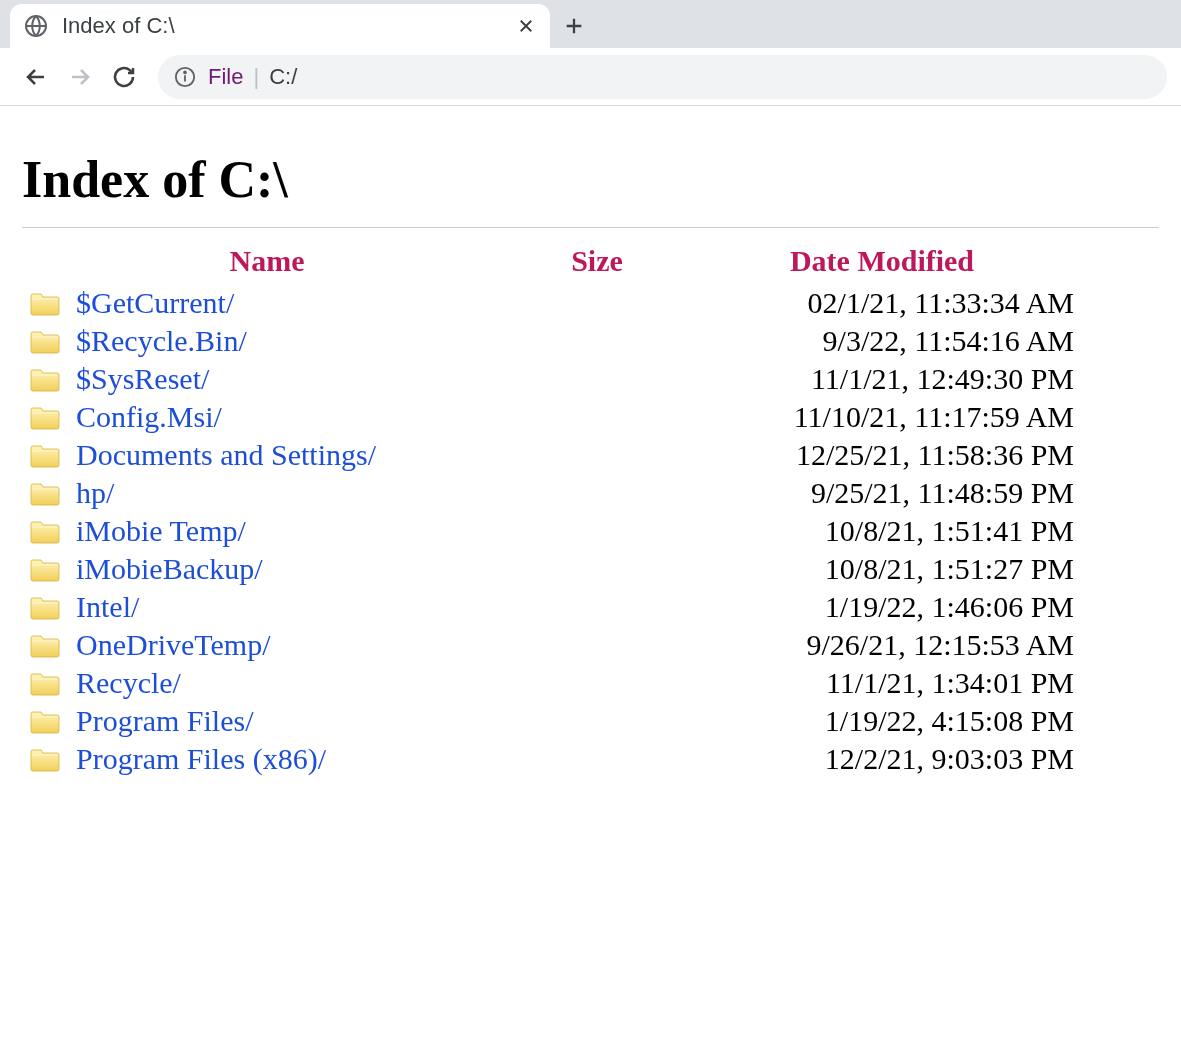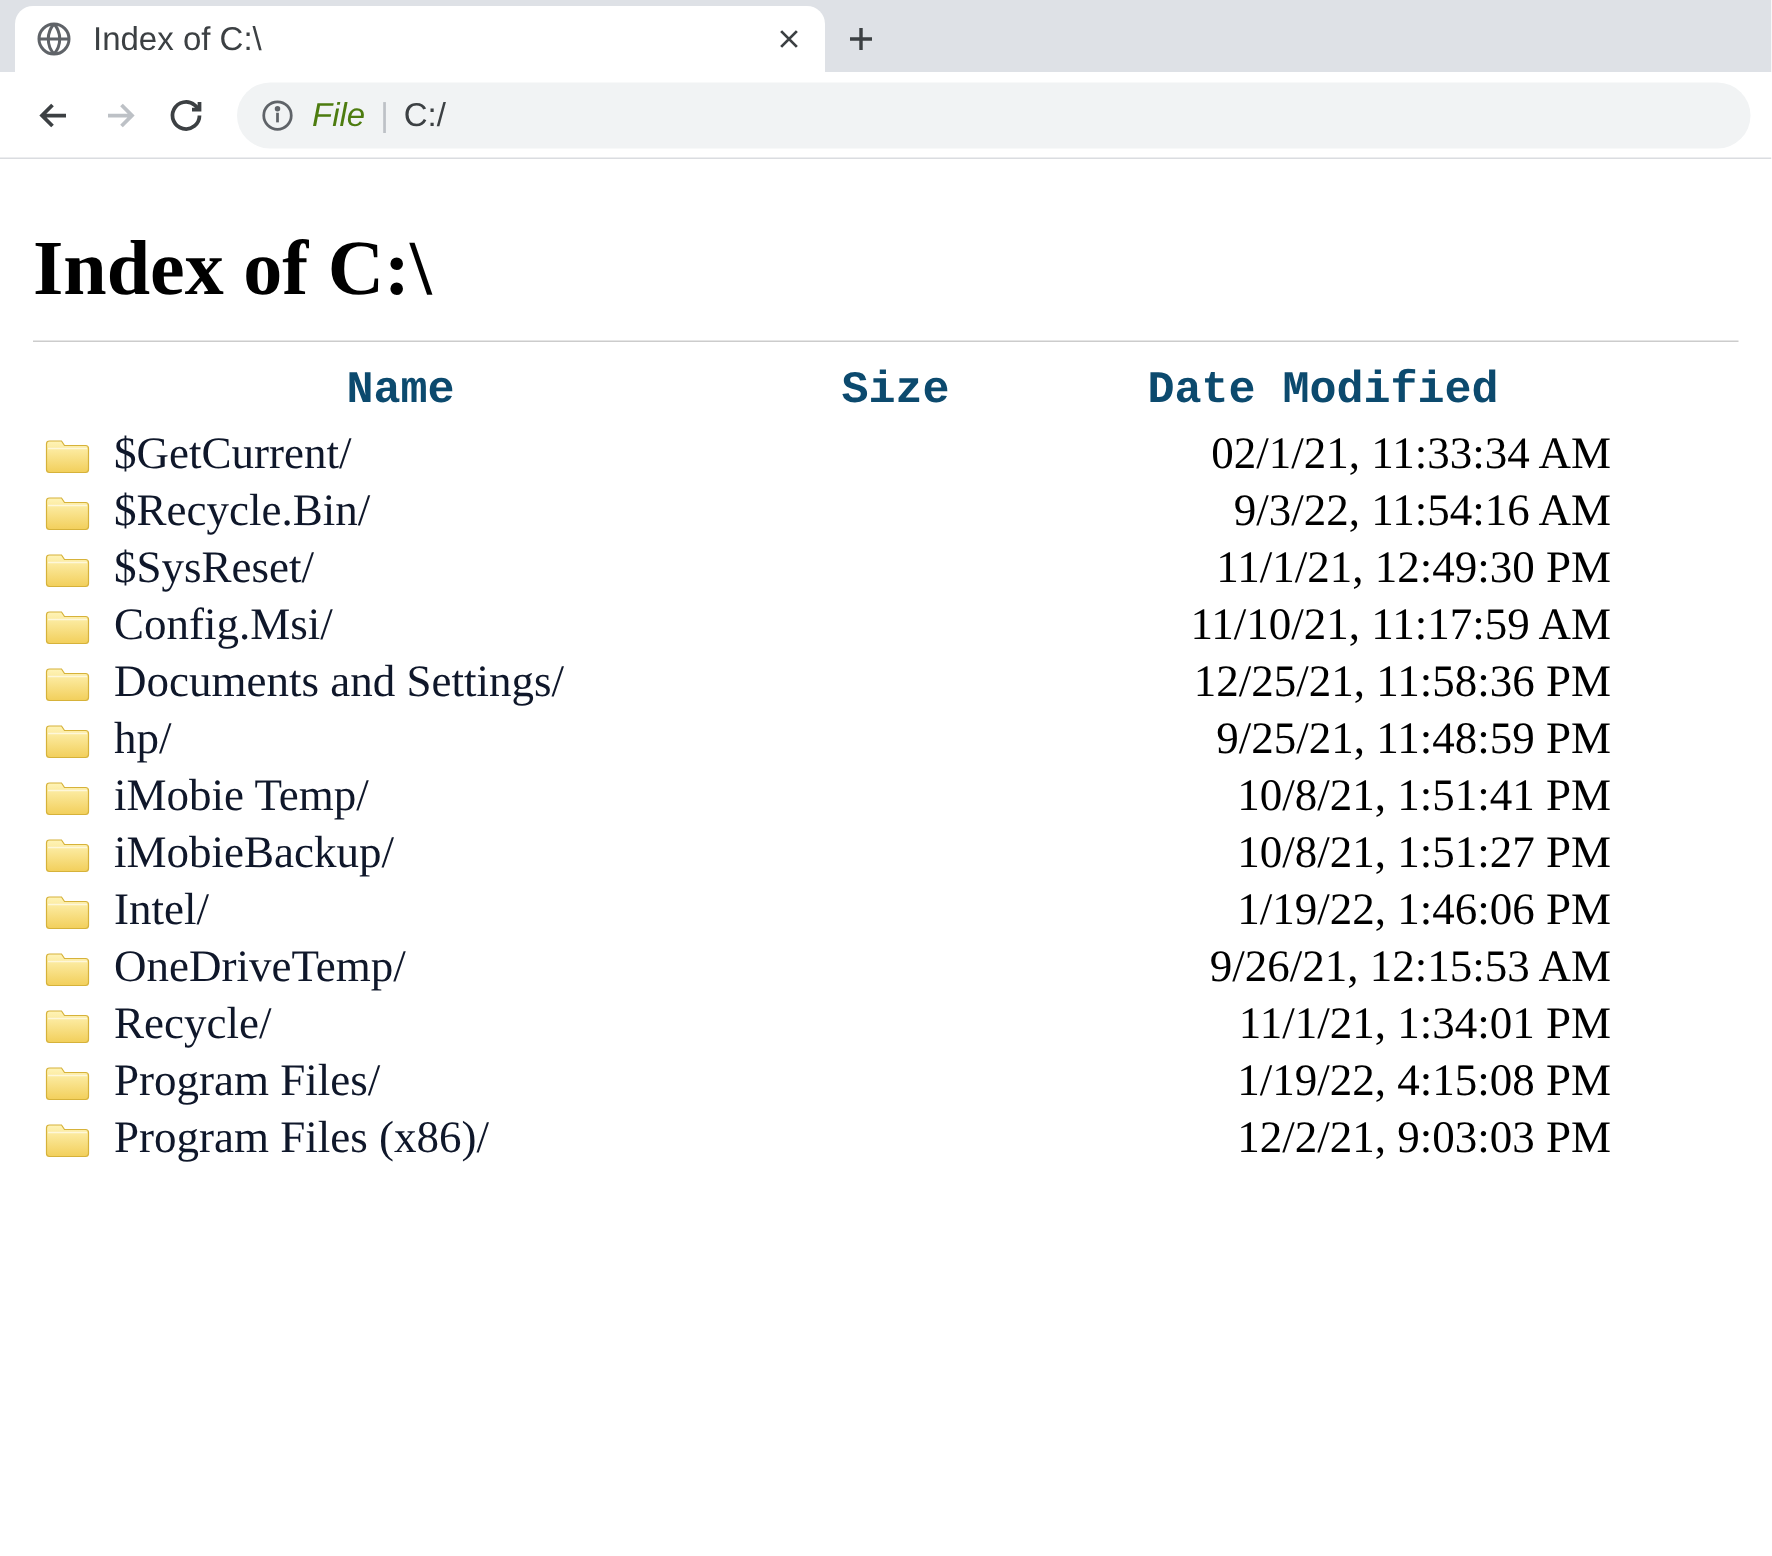--- a/index.html
+++ b/index.html
@@ -86,21 +86,21 @@
       margin-left: 12px;
       font-size: 22px;
       color: #5f6368;
     }
     .address-bar .info-icon {
       width: 22px; height: 22px;
       display:flex;align-items:center;justify-content:center;
       margin-right: 12px;
     }
     .address-bar .info-icon svg { width: 22px; height: 22px; }
-    .address-protocol { color: #4d7c0f; font-style: italic; }
+    .address-protocol { color: #701a75; }
     .address-sep { color: #bdc1c6; margin: 0 10px; font-weight: 300; }
     .address-path { color: #3c4043; }
     .content {
       padding: 20px 22px;
     }
     .page-title {
       font-family: "Times New Roman", Times, serif;
       font-size: 52px;
       font-weight: bold;
       margin: 24px 0 18px 0;
@@ -114,29 +114,28 @@
     table.listing {
       border-collapse: collapse;
       font-family: "Times New Roman", Times, serif;
       font-size: 30px;
       width: 1060px;
     }
     table.listing th {
       font-weight: bold;
       text-align: center;
       padding: 6px 8px;
-      color: #0c4a6e;
-      font-family: Liberation Mono, monospace;
+      color: #be185d;
     }
     table.listing th.col-name { width: 480px; }
     table.listing th.col-size { width: 170px; }
     table.listing th.col-date { width: 400px; text-align: center; }
     table.listing td { padding: 2px 8px; vertical-align: middle; }
     td.cell-icon { width: 38px; }
-    td.cell-name a { color: #0f172a; text-decoration: none; }
+    td.cell-name a { color: #1d4ed8; text-decoration: none; }
     td.cell-size { text-align: center; }
     td.cell-date { text-align: right; color: #000; white-space: nowrap; }
     .folder-icon-wrap { width: 30px; height: 26px; display:block; }
     .folder-icon-wrap svg { width: 30px; height: 26px; display:block; }
   </style>
 </head>
 <body>
 
 <div class="tab-strip">
   <div class="tab">

